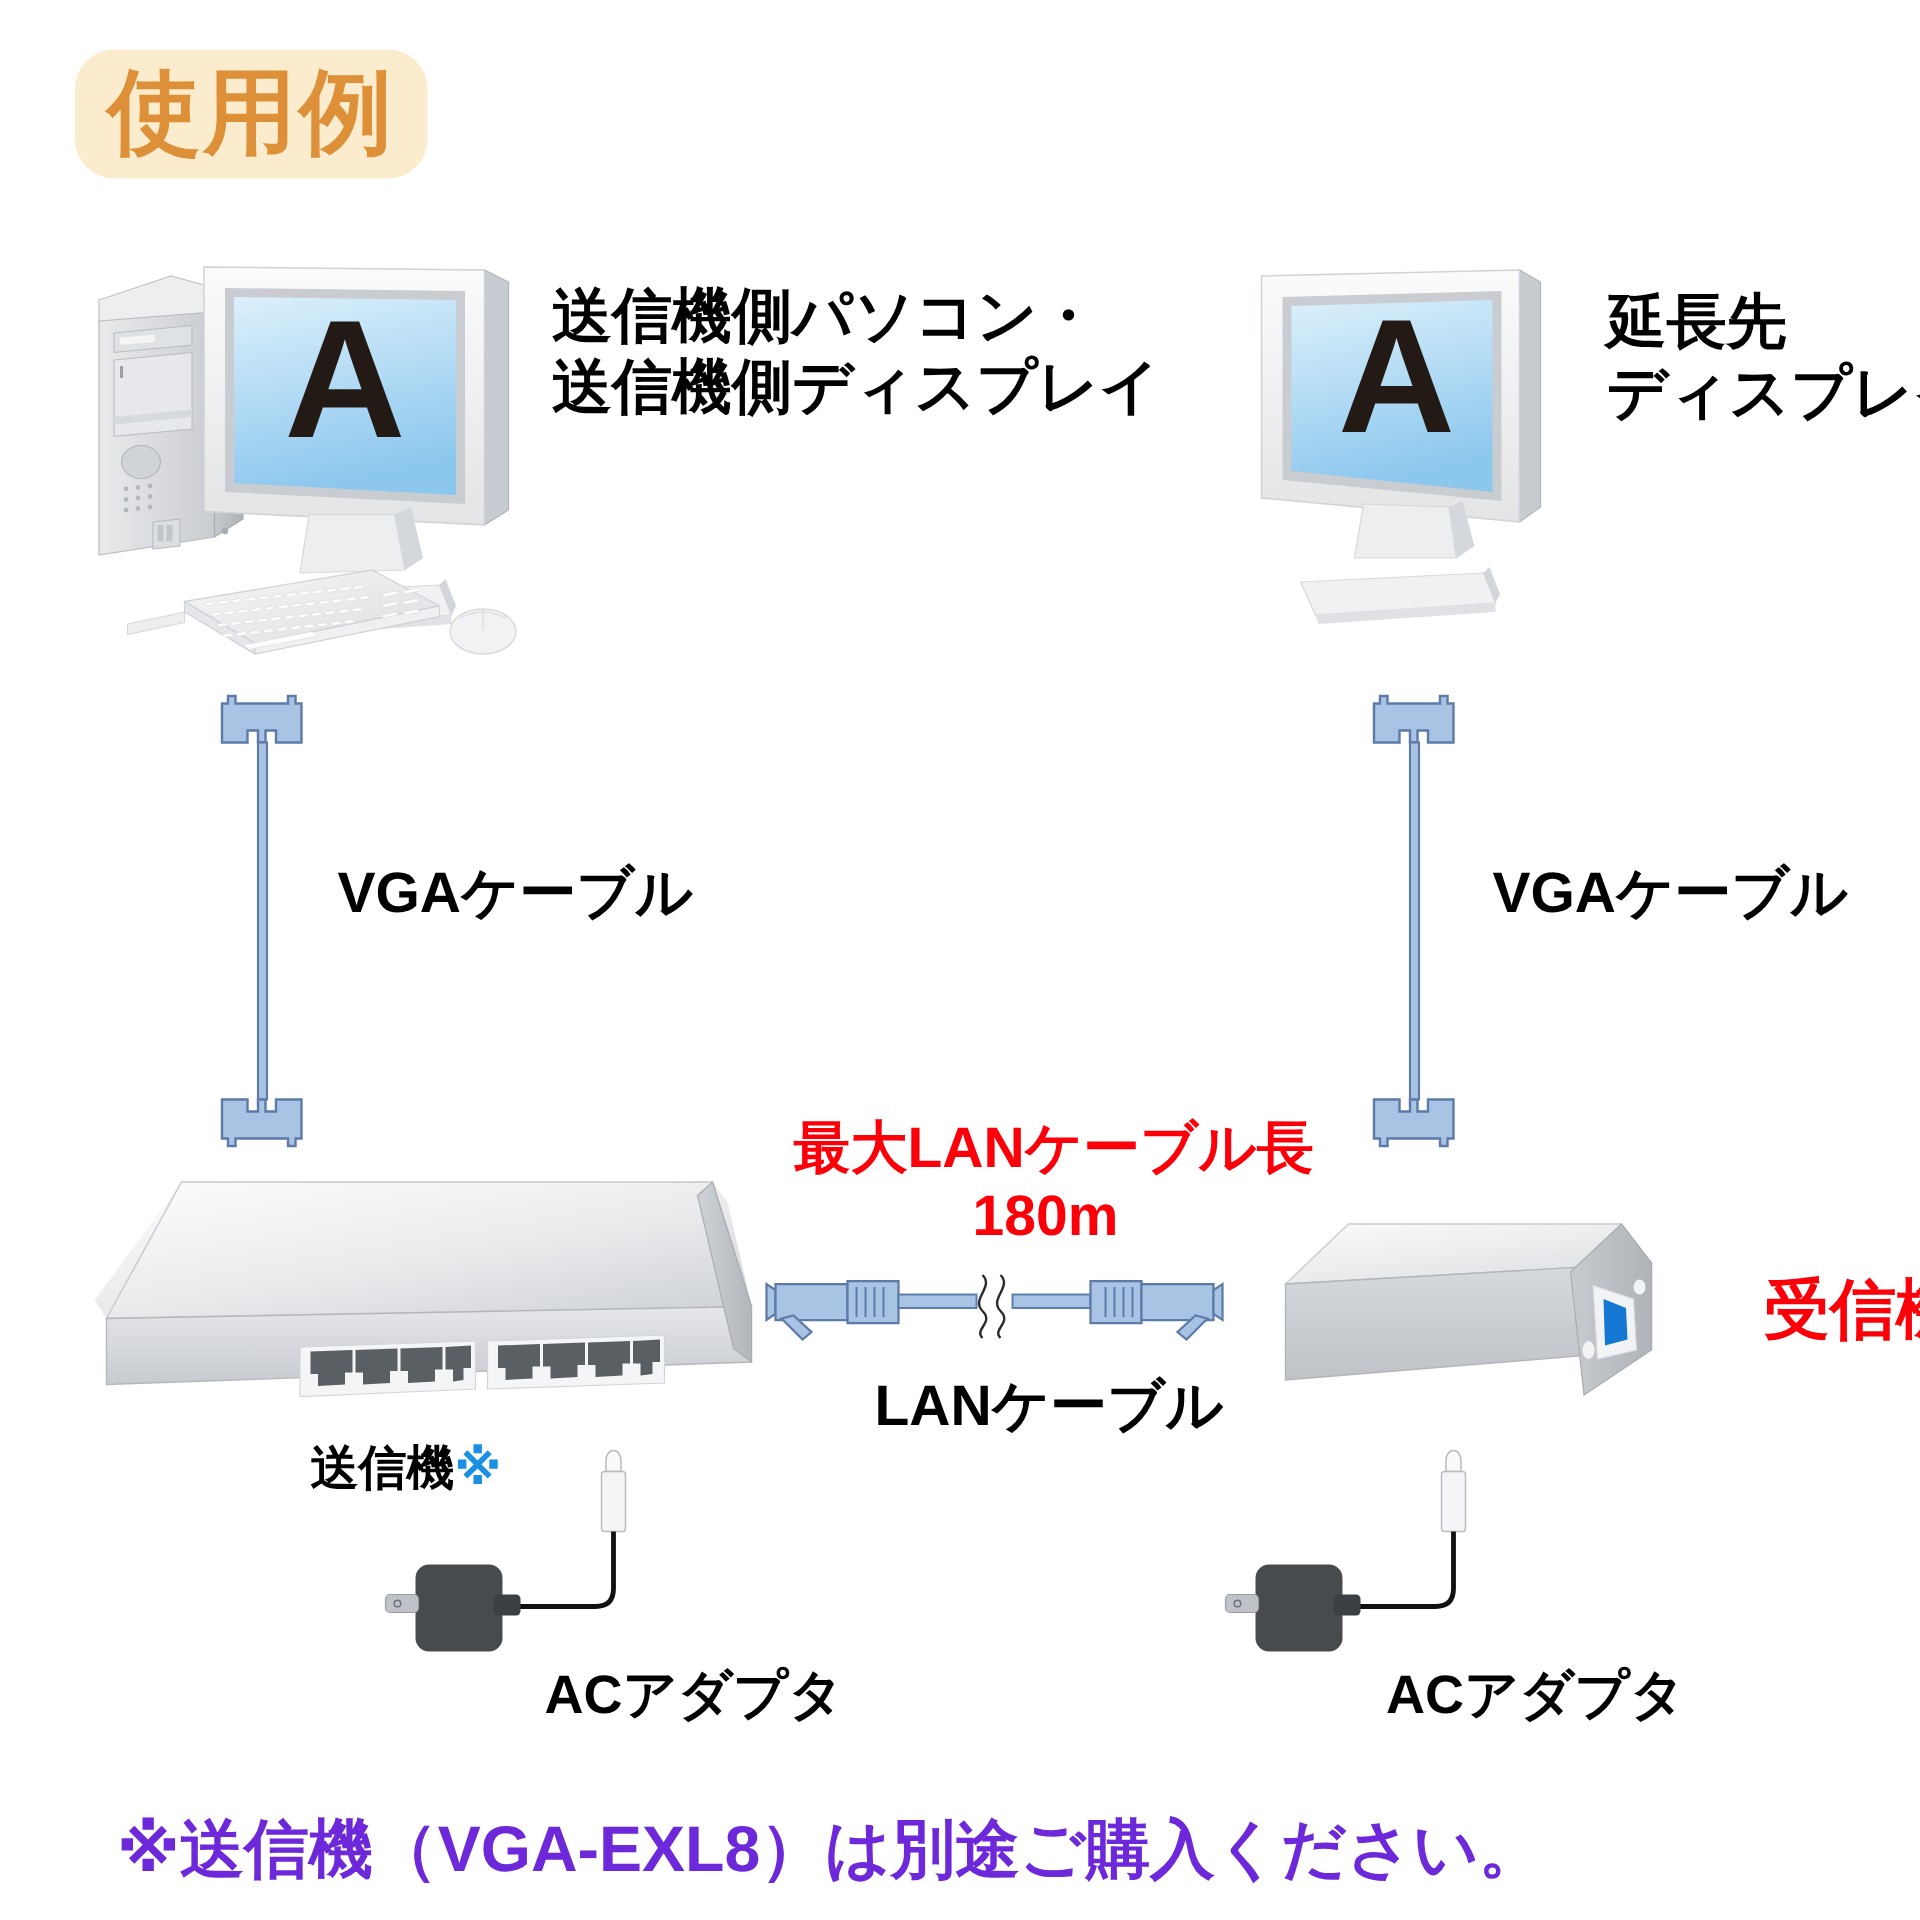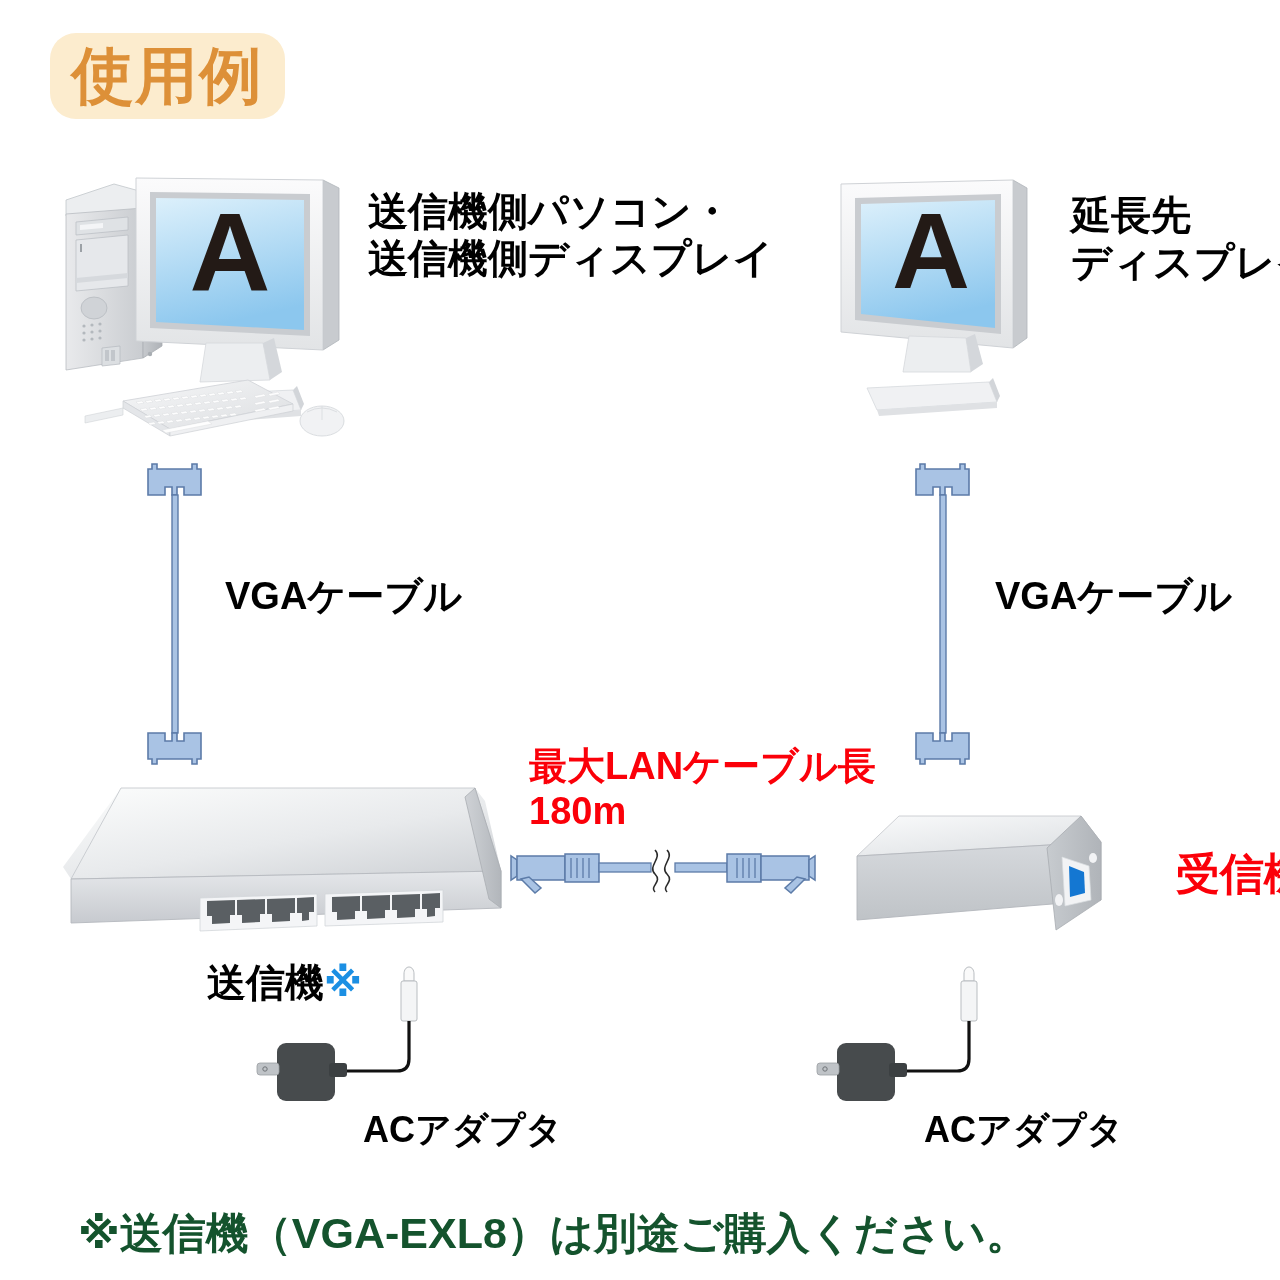--- a/index.html
+++ b/index.html
@@ -33,29 +33,29 @@
   
   .lbl {
     position:absolute;
     color:#000000;
     font-weight:bold;
     line-height:1.18;
     white-space:pre;
     margin-left:28px;
   }
   .lbl-red { color:#fb0009; }
-  .lbl-blue { color:#14532d; }
+  .lbl-blue { color:#6d28d9; }
 
   .label-pc        { left:337px; top:188px; font-size:40px; }
   .label-remote    { left:1040px; top:192px; font-size:40px; }
   .label-vga-left  { left:194px; top:574px; font-size:38px; }
   .label-vga-right { left:964px; top:574px; font-size:38px; }
-  .label-maxlan    { left:498px; top:744px; font-size:38px; text-align:left; width:336px; }
+  .label-maxlan    { left:498px; top:744px; font-size:38px; text-align:center; width:336px; }
   .label-lan       { left:552px; top:916px; font-size:38px; }
-  .label-tx        { left:176px; top:960px; font-size:39px; }
+  .label-tx        { left:176px; top:960px; font-size:32px; }
   .label-rx        { left:1145px; top:848px; font-size:44px; }
   .label-ac-left   { left:332px; top:1109px; font-size:36px; }
   .label-ac-right  { left:893px; top:1109px; font-size:36px; }
   .label-foot      { left:47px; top:1208px; font-size:43px; }
   .tx-star { color:#1b8fe3; }
 
   svg { display:block; overflow:visible; }
   .svg-abs { position:absolute; }
 </style>
 </head>
@@ -377,20 +377,21 @@
         <line x1="252" y1="12" x2="252" y2="32"></line>
     </g>
 
     <g stroke="#2b2b2b" stroke-width="1.6" fill="none">
       <path d="M152,4 C160,12 144,20 152,28 C160,36 146,40 152,46"></path>
       <path d="M164,4 C172,12 156,20 164,28 C172,36 158,40 164,46"></path>
     </g>
     <rect x="148" y="17" width="24" height="9" fill="#ffffff" opacity="0"></rect>
   </svg>
 
+  <div class="lbl label-lan">LANケーブル</div>
 
   <svg class="svg-abs" style="left:246px; top:965px;" width="190" height="140" viewBox="0 0 190 140">
 
     <g>
       <path d="M160,2 C163,2 165,5 165,9 L165,16 L155,16 L155,9 C155,5 157,2 160,2 Z" fill="#fafafa" stroke="#b9bdc1" stroke-width="1"></path>
       <rect x="152" y="16" width="16" height="40" rx="2" fill="#f4f5f6" stroke="#b9bdc1" stroke-width="1"></rect>
     </g>
 
     <path d="M160,56 L160,94 Q160,106 148,106 L86,106" fill="none" stroke="#111111" stroke-width="3.2"></path>
 

